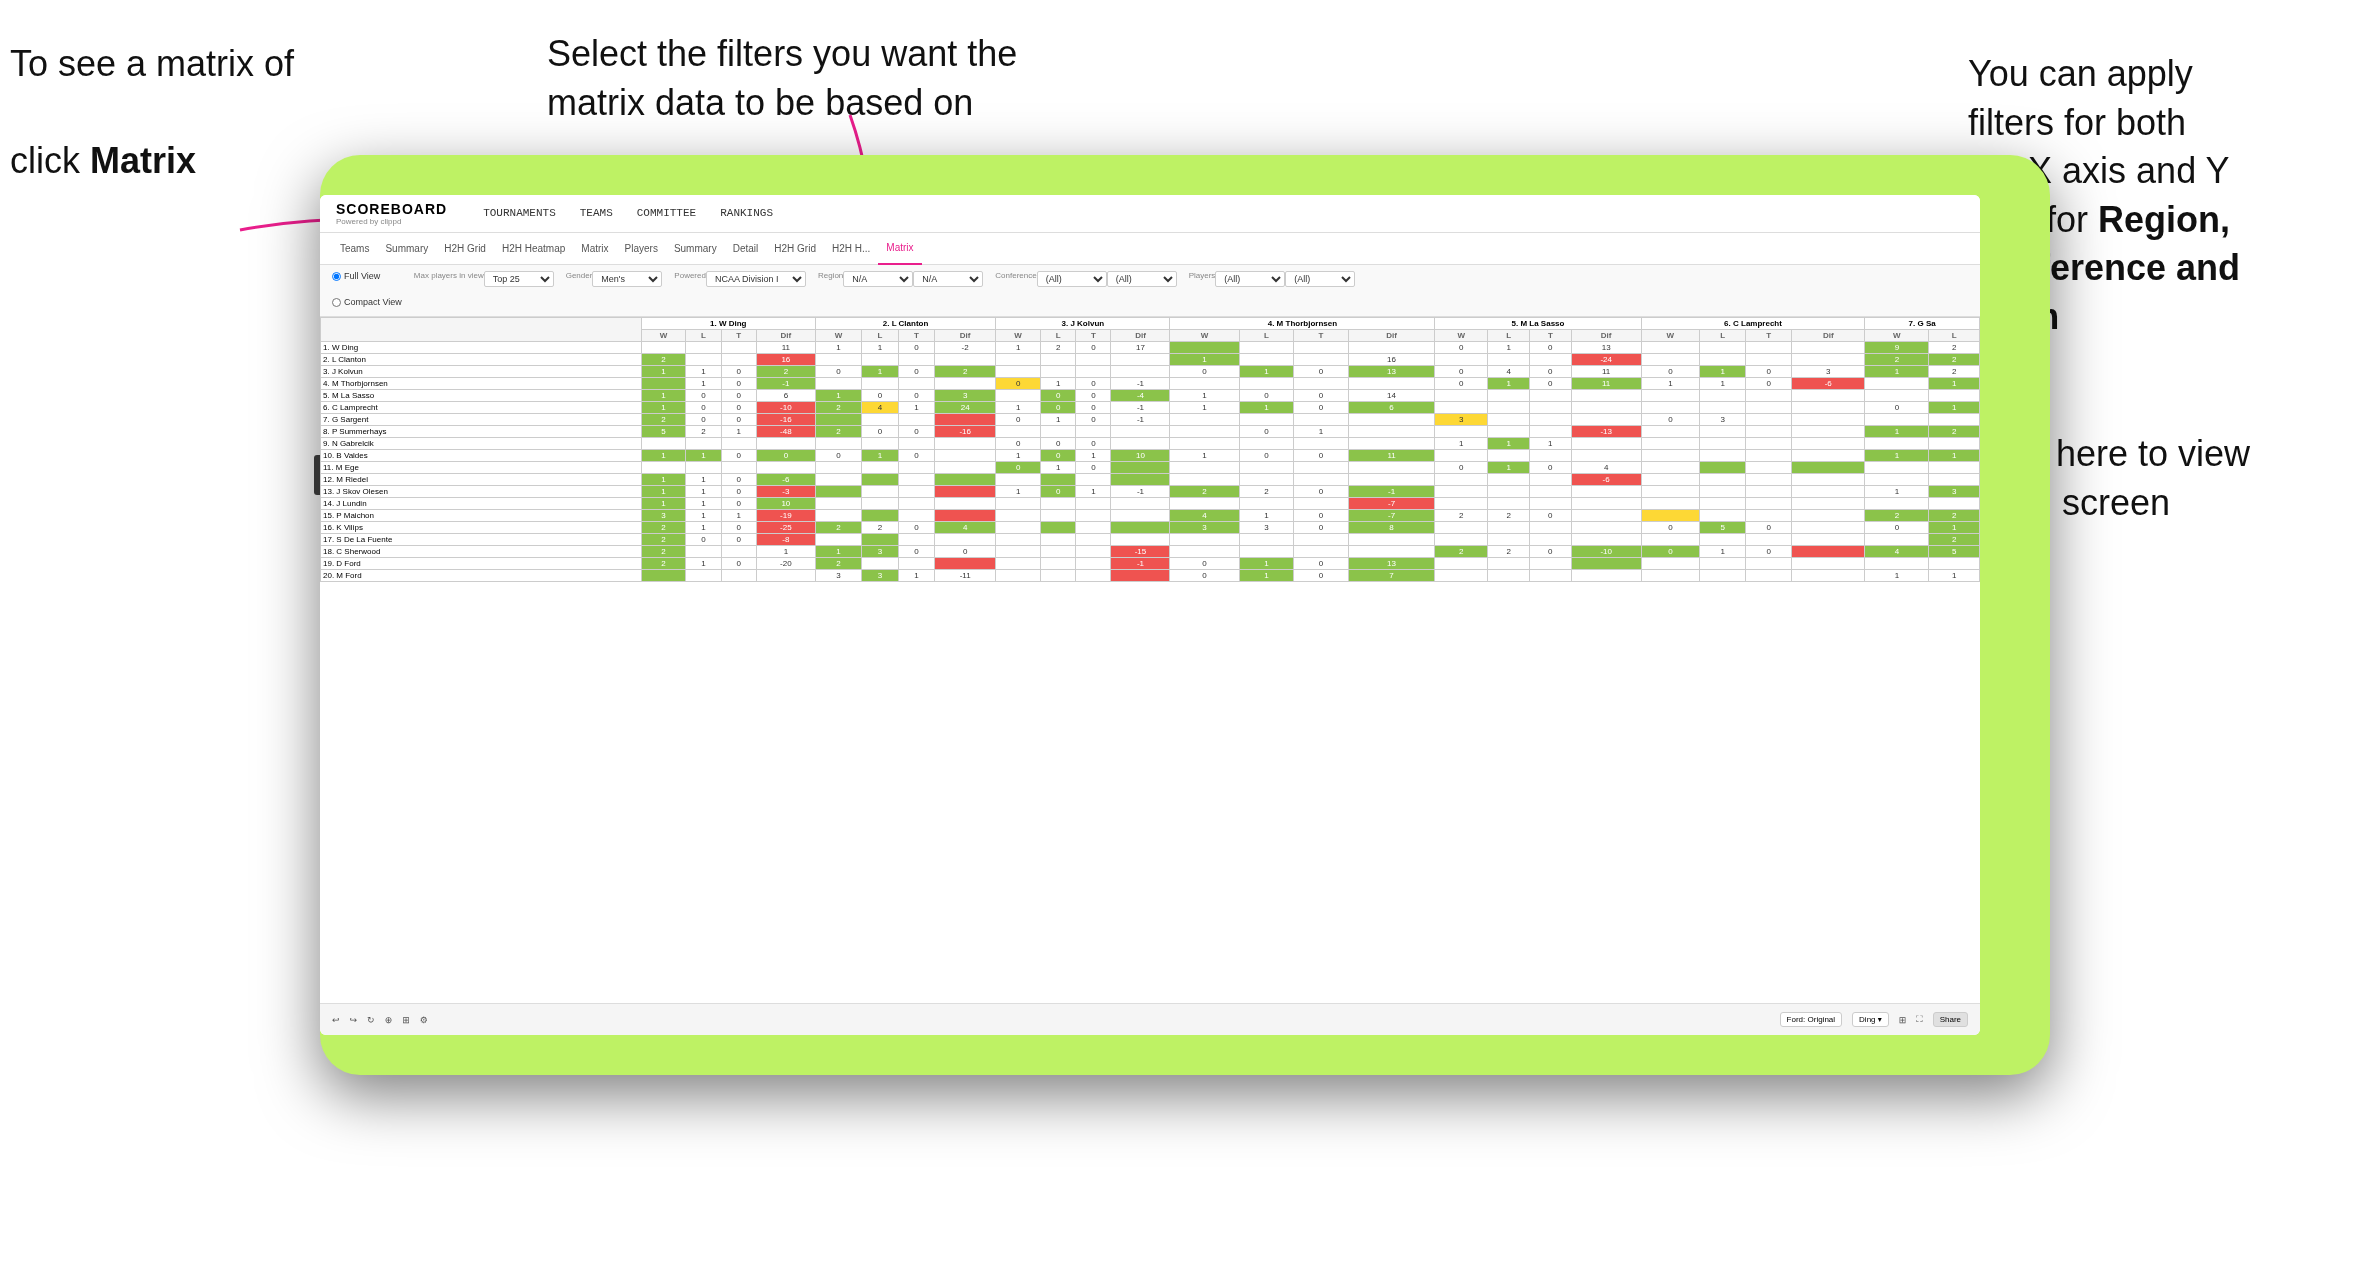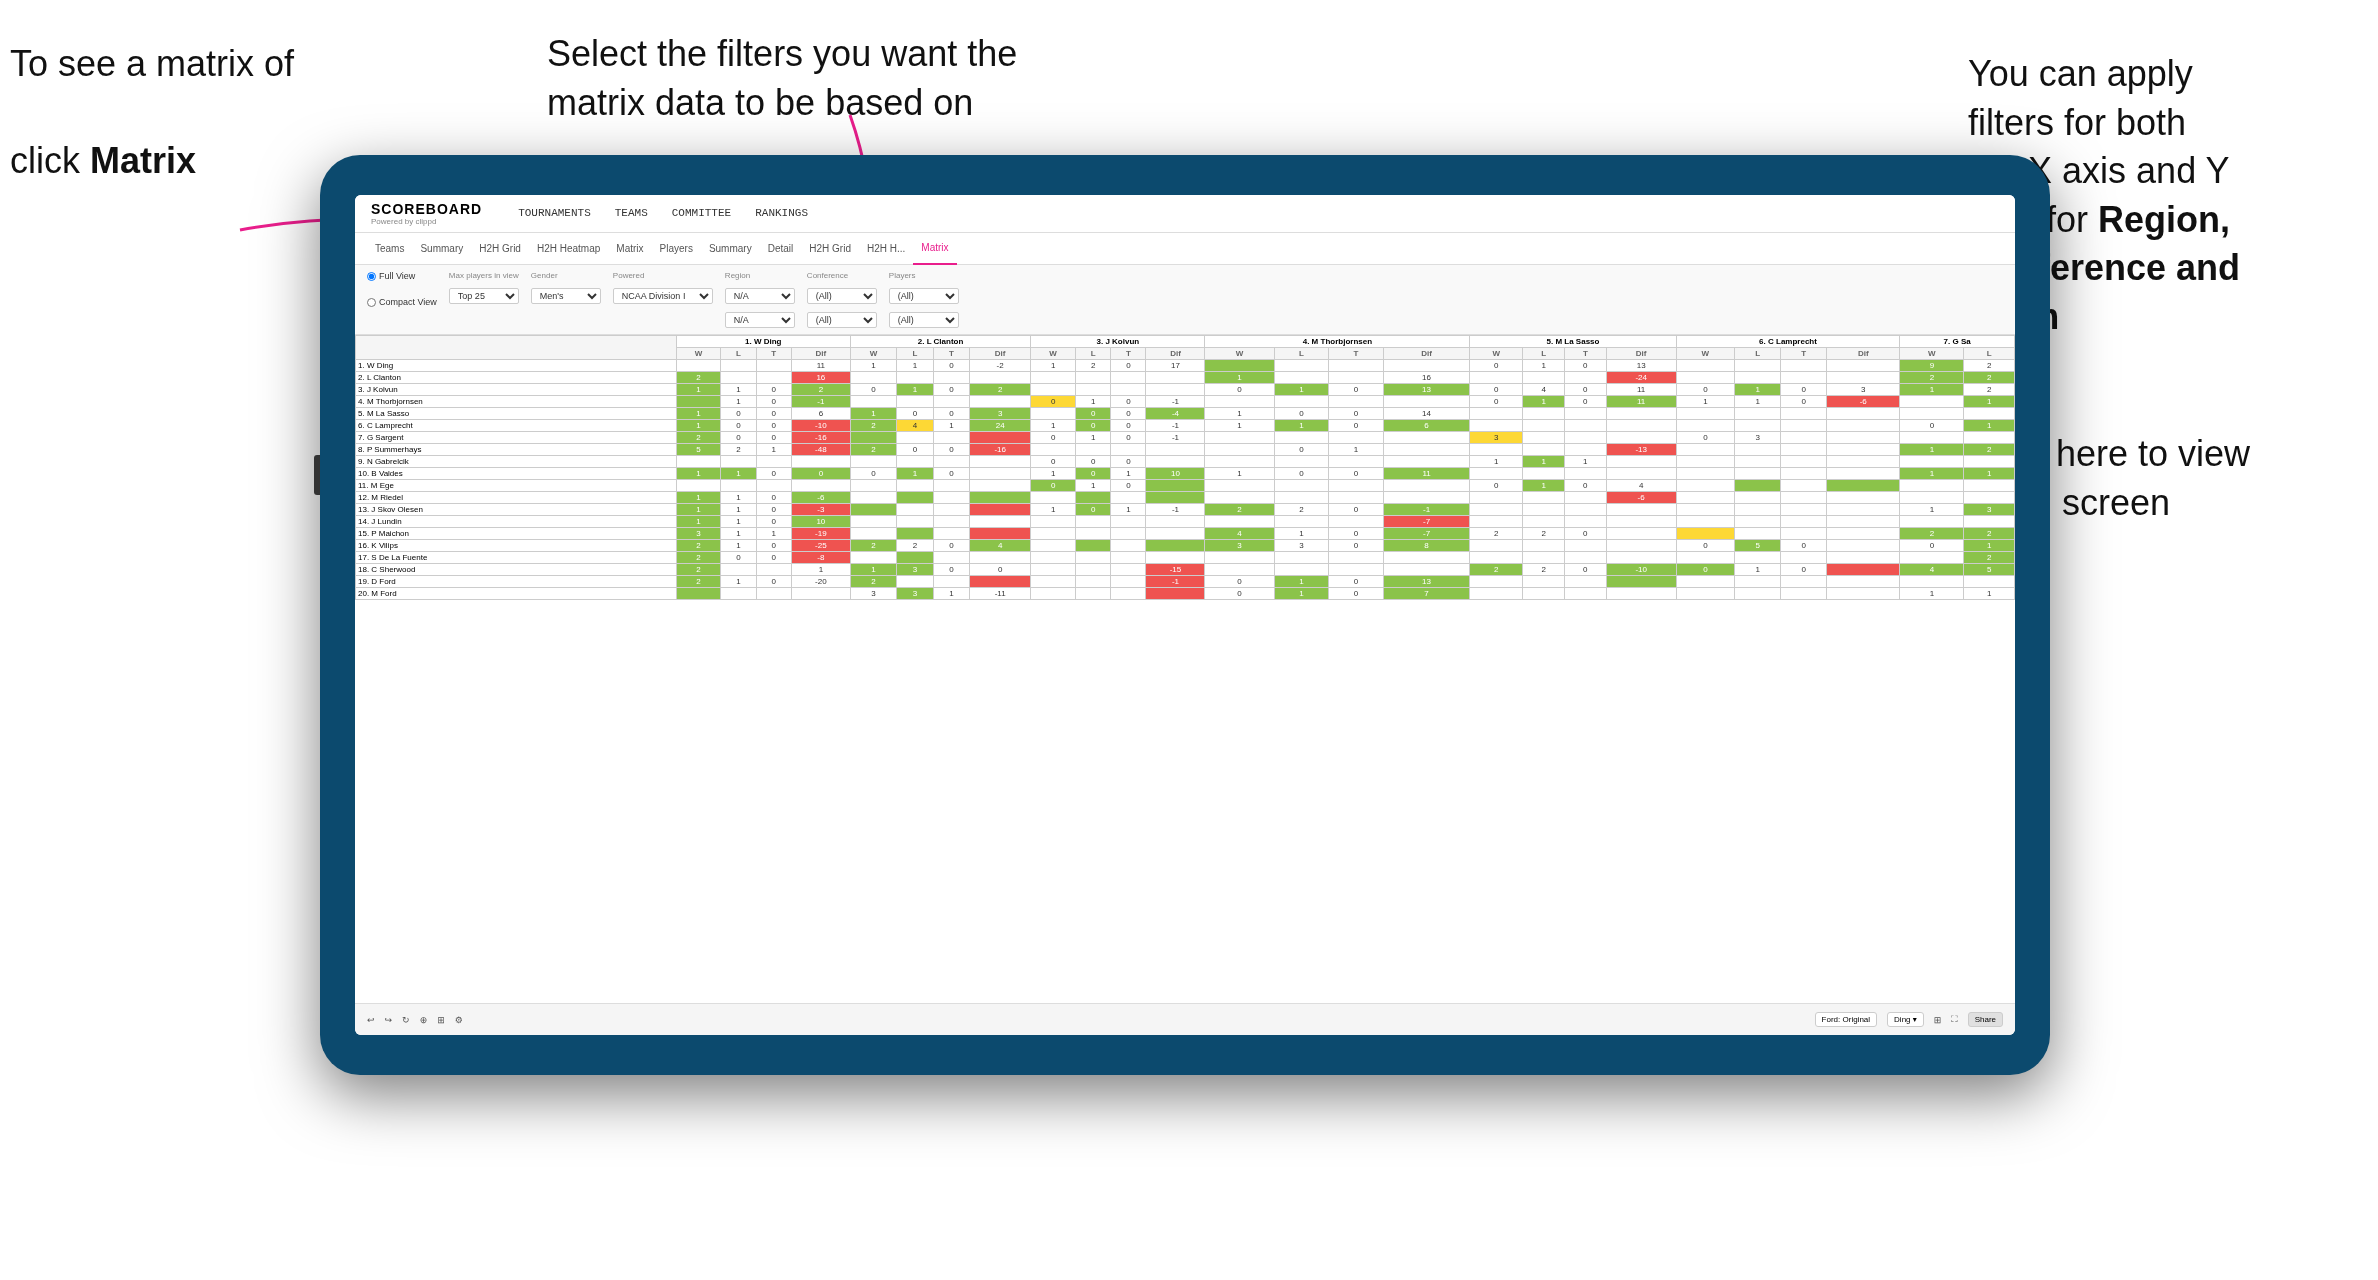--- a/index.html
+++ b/index.html
@@ -43,26 +43,26 @@
       width: 330px;
     }
 
     
     .tablet-frame {
       position: absolute;
       left: 320px;
       top: 155px;
       width: 1730px;
       height: 920px;
-      background: #0c4a6e;
+      background: #bef264;
       border-radius: 40px;
       box-shadow: 0 20px 60px rgba(0,0,0,0.5);
       display: flex;
       align-items: center;
-      justify-content: center;
+      justify-content: flex-start;
     }
     .tablet-screen {
       width: 1660px;
       height: 840px;
       background: #fff;
       border-radius: 6px;
       overflow: hidden;
       position: relative;
     }
 
@@ -131,22 +131,22 @@
       align-items: flex-start;
       background: #f9f9f9;
       border-bottom: 1px solid #ddd;
       padding: 6px 12px;
       gap: 12px;
       flex-wrap: wrap;
       min-height: 52px;
     }
     .filter-group {
       display: flex;
-      flex-direction: column;
-      gap: 8px;
+      flex-direction: row;
+      gap: 0;
     }
     .filter-label {
       font-size: 8px;
       color: #888;
     }
     .filter-select {
       font-size: 9px;
       color: #333;
       background: #fff;
       border: 1px solid #ccc;

